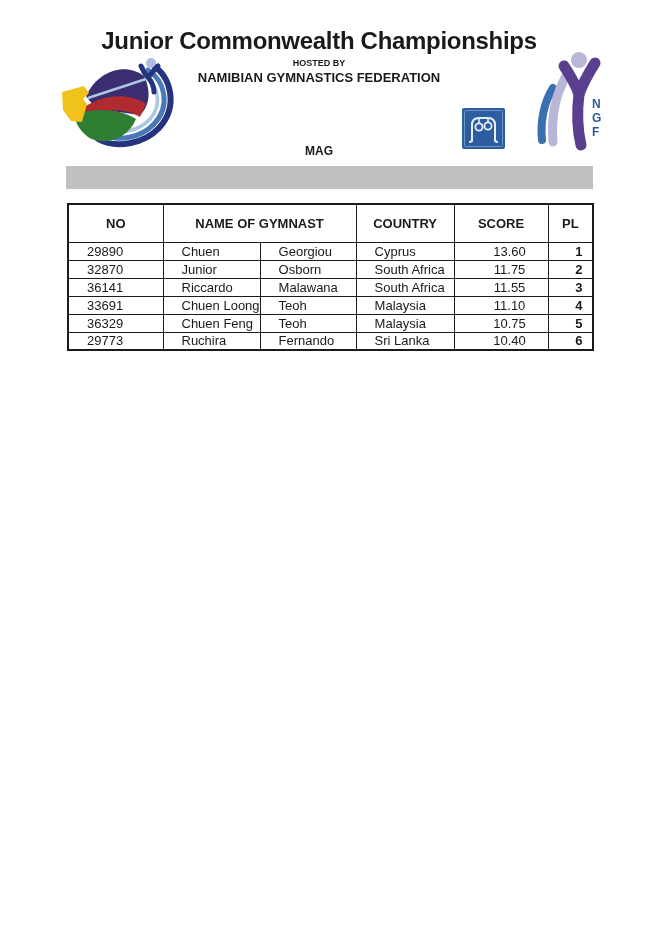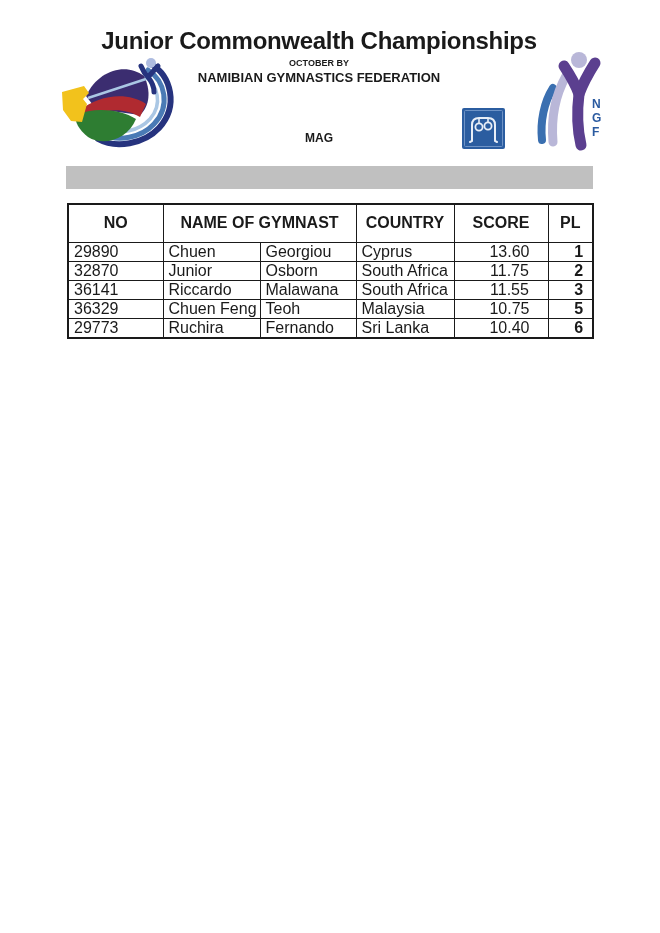--- a/index.html
+++ b/index.html
@@ -12,46 +12,46 @@
     overflow: hidden;
   }
   .page { position: relative; width: 660px; height: 933px; background: #fff; }
 
   
   .htext { position: absolute; left: 66px; width: 506px; text-align: center; font-weight: bold; }
   .title      { top: 27px;  font-size: 24px; letter-spacing: -0.3px; }
   .hosted     { top: 58px;  font-size: 9px; }
   .federation { top: 70px;  font-size: 13px; }
   .eventdate  { top: 101px; font-size: 12px; }
-  .discipline { top: 131px; font-size: 12px; }
+  .discipline { top: 144px; font-size: 12px; }
 
   
   .logo-left  { position: absolute; left: 58px;  top: 54px;  width: 122px; height: 98px; }
   .logo-right { position: absolute; left: 528px; top: 48px;  width: 82px;  height: 108px; }
   .rings-box  { position: absolute; left: 462px; top: 108px; width: 43px;  height: 41px; }
   .logo-left svg, .logo-right svg, .rings-box svg { display: block; width: 100%; height: 100%; }
   .ngf-letter { font-family: "Liberation Sans", sans-serif; font-weight: bold; font-size: 12px; fill: #2a5aa0; }
 
   
   .graybar { position: absolute; left: 66px; top: 166px; width: 527px; height: 23px; background: #c0c0c0; }
 
   
   table.results {
     position: absolute; left: 67px; top: 203px;
     border-collapse: collapse; table-layout: fixed;
     border: 2px solid #1a1a1a;
   }
   table.results th, table.results td {
     border: 1.5px solid #1a1a1a;
-    font-size: 16px;
+    font-size: 13px;
     vertical-align: middle;
     overflow: hidden; white-space: nowrap;
   }
   table.results th { height: 38px; font-weight: bold; text-align: center; }
-  table.results td { height: 18px; padding-left: 5px; text-align: left; }
+  table.results td { height: 18px; padding-left: 18px; text-align: left; }
   table.results td.c { text-align: center; padding-left: 17px; }
   table.results td.pl { font-weight: bold; }
   
   table.results td.fname { border-right-width: 1px; }
   table.results td.lname { border-left-width: 1px; }
 </style>
 </head>
 <body>
 
 <div class="page">
@@ -97,21 +97,21 @@
       <rect x="2.5" y="2.5" width="38" height="36" rx="1" fill="none" stroke="#6e93c6" stroke-width="1"></rect>
       <path d="M8,34 L10,33 L10,17 Q10,10 17,10 L26,10 Q33,10 33,17 L33,33 L35,34" fill="none" stroke="#e8eef7" stroke-width="2" stroke-linecap="round"></path>
       <line x1="17" y1="10" x2="17" y2="15" stroke="#e8eef7" stroke-width="1.6"></line>
       <circle cx="17" cy="19" r="3.6" fill="none" stroke="#e8eef7" stroke-width="1.8"></circle>
       <line x1="26" y1="10" x2="26" y2="14" stroke="#e8eef7" stroke-width="1.6"></line>
       <circle cx="26" cy="18" r="3.6" fill="none" stroke="#e8eef7" stroke-width="1.8"></circle>
     </svg>
   </div>
 
   <div class="htext title">Junior Commonwealth Championships</div>
-  <div class="htext hosted">OCTOBER BY</div>
+  <div class="htext hosted">HOSTED BY</div>
   <div class="htext federation">NAMIBIAN GYMNASTICS FEDERATION</div>
   <div class="htext discipline">MAG</div>
 
   <div class="graybar"></div>
 
   <table class="results">
     <colgroup>
       <col style="width:95px">
         <col style="width:97px">
         <col style="width:96px">
@@ -147,20 +147,28 @@
     </tr>
         <tr>
       <td>36141</td>
       <td class="fname">Riccardo</td>
       <td class="lname">Malawana</td>
       <td>South Africa</td>
       <td class="c">11.55</td>
       <td class="c pl">3</td>
     </tr>
         <tr>
+      <td>33691</td>
+      <td class="fname">Chuen Loong</td>
+      <td class="lname">Teoh</td>
+      <td>Malaysia</td>
+      <td class="c">11.10</td>
+      <td class="c pl">4</td>
+    </tr>
+        <tr>
       <td>36329</td>
       <td class="fname">Chuen Feng</td>
       <td class="lname">Teoh</td>
       <td>Malaysia</td>
       <td class="c">10.75</td>
       <td class="c pl">5</td>
     </tr>
         <tr>
       <td>29773</td>
       <td class="fname">Ruchira</td>

